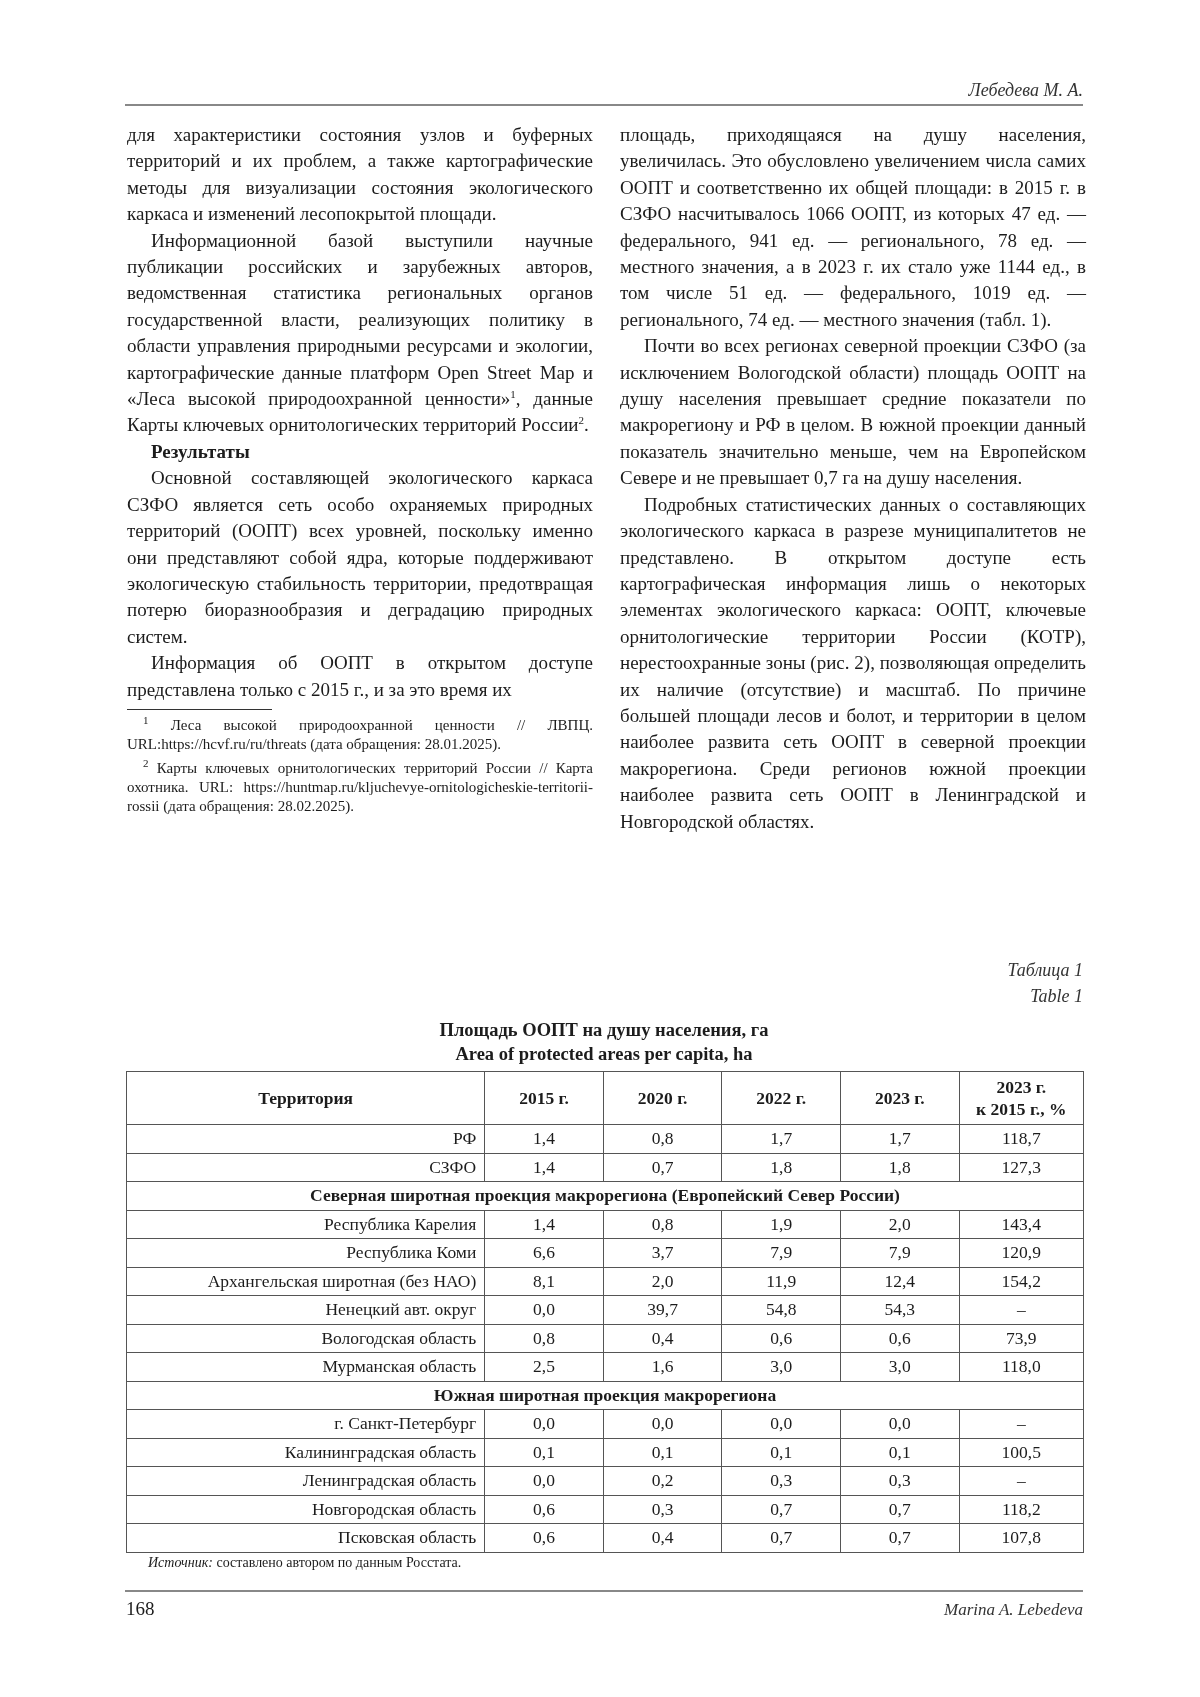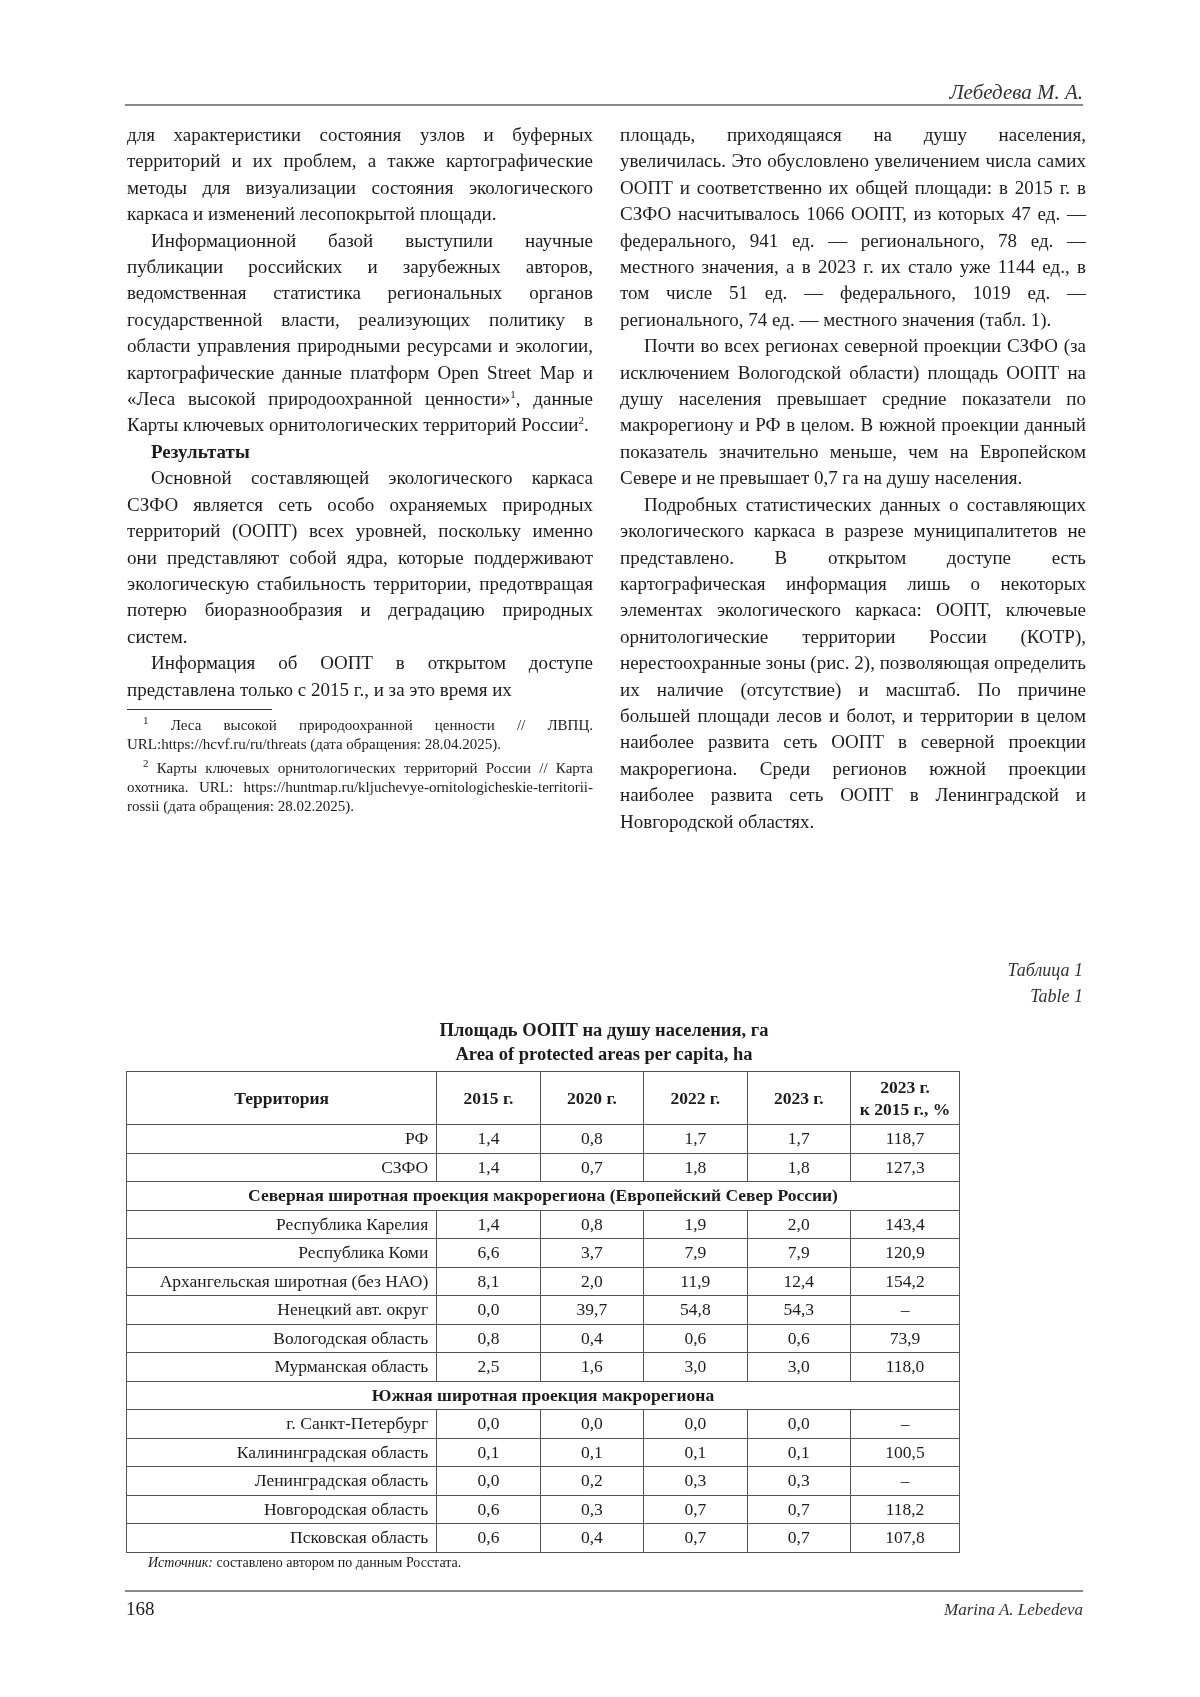--- a/index.html
+++ b/index.html
@@ -1,32 +1,32 @@
 <!DOCTYPE html>
 <html><head>
 <meta charset="utf-8">
 <style>
   html, body { margin: 0; padding: 0; background: #ffffff; }
   body { width: 1200px; height: 1697px; position: relative; overflow: hidden;
          font-family: "Liberation Serif", "DejaVu Serif", serif; color: #1c1c1c; }
   .running-head { position: absolute; left: 125px; right: 117px; top: 80px; text-align: right;
-         font-style: italic; font-size: 21px; color: #333; }
+         font-style: italic; font-size: 18px; color: #333; }
   .rule-top { position: absolute; left: 125px; right: 117px; top: 104px; height: 2px; background: #888; }
   .col { position: absolute; top: 122px; width: 466px; font-size: 19px; line-height: 26.4px; text-align: justify; }
   .col-left { left: 127px; }
   .col-right { left: 620px; }
   .col p { margin: 0; }
   .indent { text-indent: 24px; }
   .heading { font-weight: bold; text-indent: 24px; margin: 0; }
   sup { font-size: 11px; line-height: 0; }
   .fn-rule { width: 145px; height: 1px; background: #333; margin: 6px 0 6px 0; }
   .footnote { font-size: 15px; line-height: 19px; text-indent: 16px; margin: 0 0 5px 0 !important; text-align: justify; }
   .table-label { position: absolute; right: 117px; text-align: right; font-style: italic; font-size: 18px; color: #333; }
   .table-title { position: absolute; left: 125px; right: 117px; top: 1018px; text-align: center; font-weight: bold; font-size: 18.5px; line-height: 24px; }
-  table.data { position: absolute; left: 126px; top: 1071px; width: 834px; border-collapse: collapse; font-size: 17.5px; }
+  table.data { position: absolute; left: 126px; top: 1071px; width: 958px; border-collapse: collapse; font-size: 17.5px; }
   table.data th, table.data td { border: 1.5px solid #555; padding: 0 8px; height: 27.5px; }
   table.data th { font-weight: bold; height: 52px; text-align: center; line-height: 22px; }
   table.data td.name { text-align: right; }
   table.data td.num { text-align: center; }
   table.data td.section { text-align: center; font-weight: bold; }
   .c0 { width: 368px; } .c1, .c2, .c3, .c4 { width: 110px; } .c5 { width: 116px; }
   .source { position: absolute; left: 148px; top: 1555px; font-size: 14px; }
   .source em { font-style: italic; }
   .rule-bottom { position: absolute; left: 125px; right: 117px; top: 1590px; height: 2px; background: #888; }
   .page-num { position: absolute; left: 126px; top: 1598px; font-size: 19px; }
@@ -38,21 +38,21 @@
 <div class="running-head">Лебедева М. А.</div>
 <div class="rule-top"></div>
 
 <div class="col col-left">
   <p>для характеристики состояния узлов и буферных территорий и их проблем, а также картографические методы для визуализации состояния экологического каркаса и изменений лесопокрытой площади.</p>
   <p class="indent"><span>Информационной базой выступили научные публикации российских и зарубежных авторов, ведомственная статистика региональных органов государственной власти, реализующих политику в области управления природными ресурсами и экологии, картографические данные платформ Open Street Map и «Леса высокой природоохранной ценности»</span><sup>1</sup><span>, данные Карты ключевых орнитологических территорий России</span><sup>2</sup><span>.</span></p>
   <p class="heading">Результаты</p>
   <p class="indent">Основной составляющей экологического каркаса СЗФО является сеть особо охраняемых природных территорий (ООПТ) всех уровней, поскольку именно они представляют собой ядра, которые поддерживают экологическую стабильность территории, предотвращая потерю биоразнообразия и деградацию природных систем.</p>
   <p class="indent">Информация об ООПТ в открытом доступе представлена только с 2015 г., и за это время их</p>
   <div class="fn-rule"></div>
-  <p class="footnote"><sup>1</sup> <span>Леса высокой природоохранной ценности // ЛВПЦ. URL:https://hcvf.ru/ru/threats (дата обращения: 28.04.2025).</span></p>
+  <p class="footnote"><sup>1</sup> <span>Леса высокой природоохранной ценности // ЛВПЦ. URL:https://hcvf.ru/ru/threats (дата обращения: 28.01.2025).</span></p>
   <p class="footnote"><sup>2</sup> <span>Карты ключевых орнитологических территорий России // Карта охотника. URL: https://huntmap.ru/kljuchevye-ornitologicheskie-territorii-rossii (дата обращения: 28.02.2025).</span></p>
 </div>
 
 <div class="col col-right">
   <p>площадь, приходящаяся на душу населения, увеличилась. Это обусловлено увеличением числа самих ООПТ и соответственно их общей площади: в 2015 г. в СЗФО насчитывалось 1066 ООПТ, из которых 47 ед. — федерального, 941 ед. — регионального, 78 ед. — местного значения, а в 2023 г. их стало уже 1144 ед., в том числе 51 ед. — федерального, 1019 ед. — регионального, 74 ед. — местного значения (табл. 1).</p>
   <p class="indent">Почти во всех регионах северной проекции СЗФО (за исключением Вологодской области) площадь ООПТ на душу населения превышает средние показатели по макрорегиону и РФ в целом. В южной проекции данный показатель значительно меньше, чем на Европейском Севере и не превышает 0,7 га на душу населения.</p>
   <p class="indent">Подробных статистических данных о составляющих экологического каркаса в разрезе муниципалитетов не представлено. В открытом доступе есть картографическая информация лишь о некоторых элементах экологического каркаса: ООПТ, ключевые орнитологические территории России (КОТР), нерестоохранные зоны (рис. 2), позволяющая определить их наличие (отсутствие) и масштаб. По причине большей площади лесов и болот, и территории в целом наиболее развита сеть ООПТ в северной проекции макрорегиона. Среди регионов южной проекции наиболее развита сеть ООПТ в Ленинградской и Новгородской областях.</p>
 </div>
 
 <div class="table-label" style="top:960px;">Таблица 1</div>

